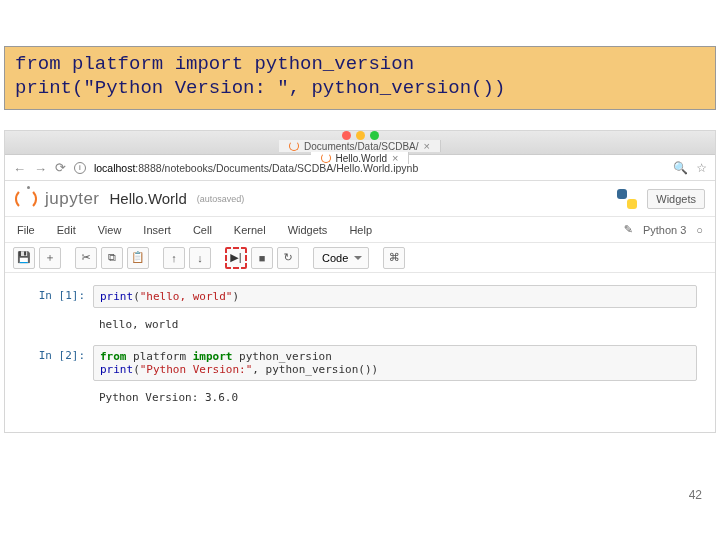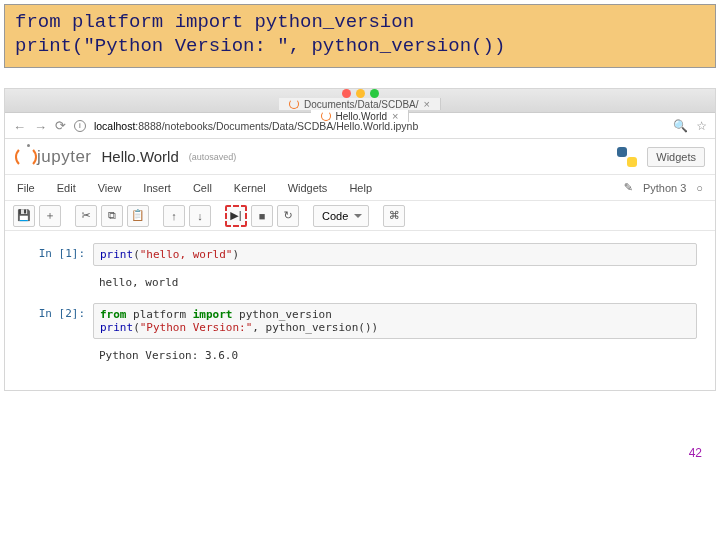--- a/index.html
+++ b/index.html
@@ -6,21 +6,21 @@
   body {
     margin: 0;
     width: 720px;
     height: 540px;
     background: #fff;
     font-family: Arial, Helvetica, sans-serif;
     font-size: 12px;
     position: relative;
     overflow: hidden;
   }
-  .slide { width: 720px; height: 468px; position: relative; }
+  .slide { width: 720px; height: 468px; position: relative; margin-top: 42px; }
 
   
   .hero-code {
     position: absolute;
     top: 4px; left: 4px; right: 4px;
     background: #f5c97a;
     border: 1px solid #999;
     padding: 6px 10px 8px 10px;
     font-family: "Courier New", monospace;
     font-size: 19px;
@@ -66,21 +66,21 @@
   .url { flex:1; color:#444; }
   .url b { color:#000; font-weight:500;}
   .zoomstar { color:#888; font-size:12px;}
 
   
   .jhdr {
     display:flex; align-items:center; gap:10px;
     height:36px; padding:0 10px;
     border-bottom:1px solid #e6e6e6;
   }
-  .jlogo { display:flex; align-items:center; gap:0; }
+  .jlogo { display:flex; align-items:center; gap:8px; }
   .jlogo .orb {
     width:22px;height:22px;border:2.5px solid #f37726;border-radius:50%;
     border-top-color:transparent; border-bottom-color:transparent;
     position:relative;
   }
   .jlogo .orb::before{content:"";position:absolute;top:-4px;left:10px;width:3px;height:3px;background:#888;border-radius:50%;}
   .jlogo .txt { font-size:17px; color:#757575; letter-spacing:.5px;}
   .docname { font-size:15px; color:#333; font-weight:500;}
   .autos { font-size:9px; color:#999;}
   .spacer { flex:1; }
@@ -120,21 +120,21 @@
   .codebox {
     flex:1; border:1px solid #cfcfcf; background:#f7f7f7;
     border-radius:2px; padding:4px 6px; position:relative;
   }
   .codetxt { white-space:pre; color:#333;}
   .kw { color:#008000; font-weight:bold;}
   .fn { color:#0000aa;}
   .str { color:#ba2121;}
   .outtxt { flex:1; padding:4px 6px; color:#333;}
 
-  .pagenum { position:absolute; bottom:8px; right:18px; font-size:12px; color:#a21caf;}
+  .pagenum { position:absolute; bottom:8px; right:18px; font-size:12px; color:#737373;}
 </style>
 </head>
 <body>
 
 <div class="slide">
 
   <div class="hero-code">
     <div>from platform import python_version</div>
     <div>print("Python Version: ", python_version())</div>
   </div>

